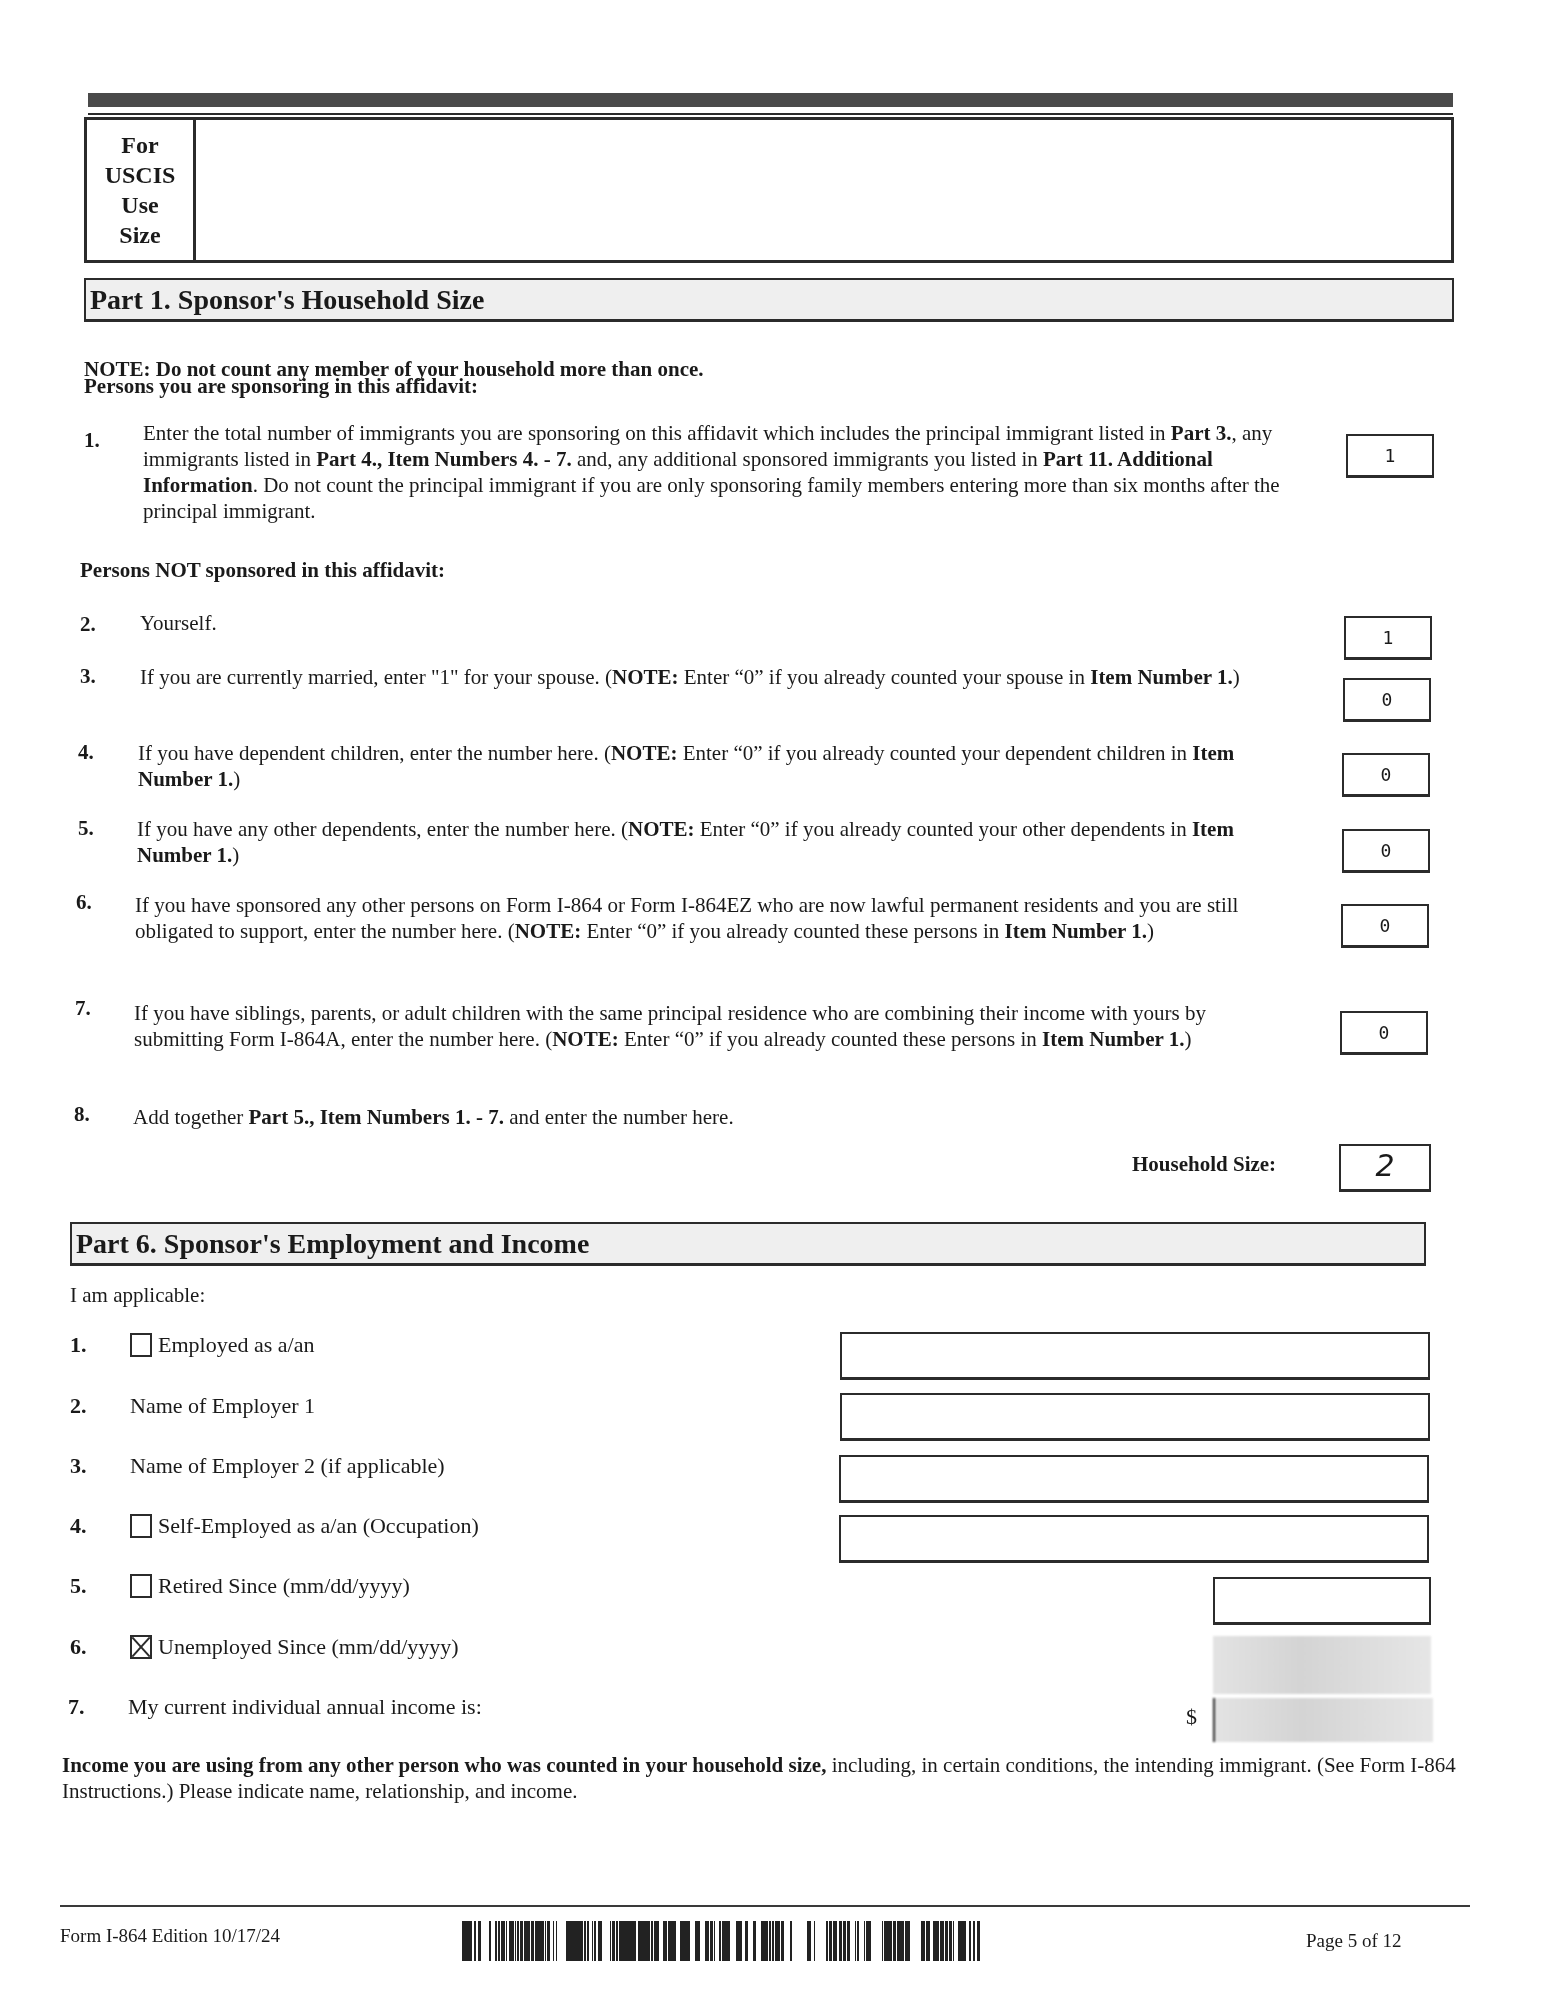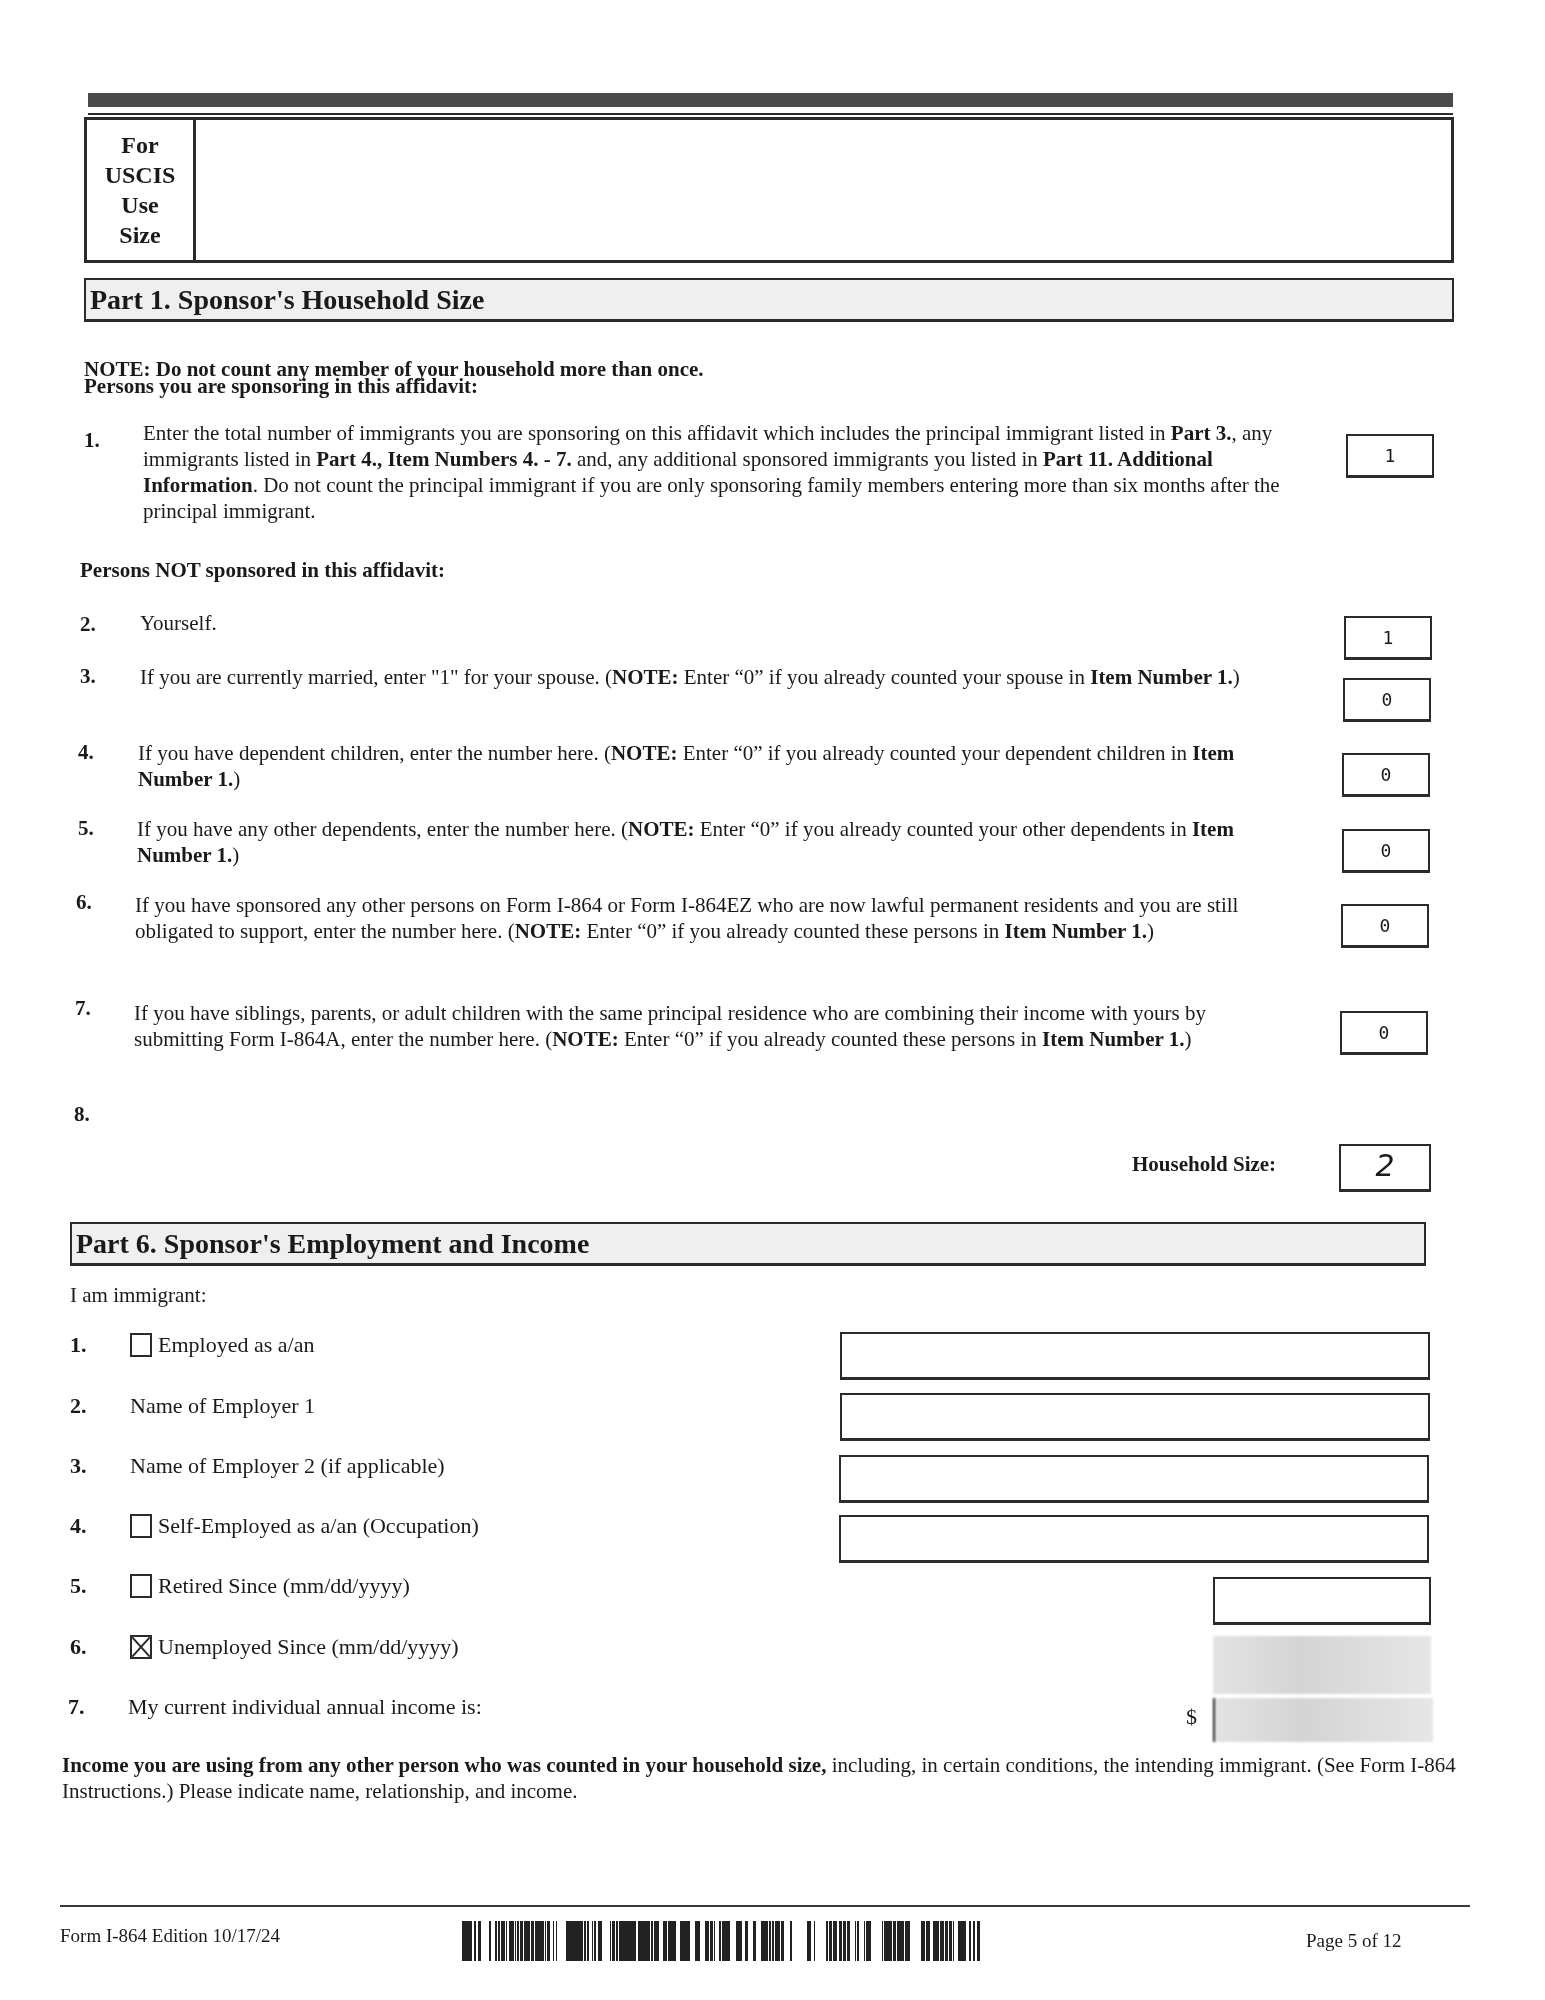--- a/index.html
+++ b/index.html
@@ -94,26 +94,27 @@
 
   <div class="abs item-num" style="left:76px; top:890px;">6.</div>
   <div class="abs item-text" style="left:135px; top:892px; width:1160px;">If you have sponsored any other persons on Form I-864 or Form I-864EZ who are now lawful permanent residents and you are still obligated to support, enter the number here.  (<b>NOTE:</b> Enter “0” if you already counted these persons in <b>Item Number 1.</b>)</div>
   <div class="abs numbox" style="left:1341px; top:904px;">0</div>
 
   <div class="abs item-num" style="left:75px; top:996px;">7.</div>
   <div class="abs item-text" style="left:134px; top:1000px; width:1150px;">If you have siblings, parents, or adult children with the same principal residence who are combining their income with yours by submitting Form I-864A, enter the number here.  (<b>NOTE:</b> Enter “0” if you already counted these persons in <b>Item Number 1.</b>)</div>
   <div class="abs numbox" style="left:1340px; top:1011px;">0</div>
 
   <div class="abs item-num" style="left:74px; top:1102px;">8.</div>
+  <div class="abs item-text" style="left:133px; top:1104px; width:1150px;">Add together <b>Part 5., Item Numbers 1. - 7.</b> and enter the number here.</div>
 
   <div class="abs hh-label" style="left:1132px; top:1152px;">Household Size:</div>
   <div class="abs numbox handwritten" style="left:1339px; top:1144px; width:92px; height:48px;">2</div>
 
   <div class="abs section-header part6">Part 6.  Sponsor's Employment and Income</div>
-  <div class="abs item-text" style="left:70px; top:1282px;">I am immigrant:</div>
+  <div class="abs item-text" style="left:70px; top:1282px;">I am applicable:</div>
 
   <div class="abs p6-row" style="left:70px; top:1332px;">
     <span class="n">1.</span>
     <span class="checkbox"></span>
     <span>Employed as a/an</span>
   </div>
   <div class="abs textbox" style="left:840px; top:1332px; width:590px;"></div>
 
   <div class="abs p6-row" style="left:70px; top:1393px;">
     <span class="n">2.</span>

